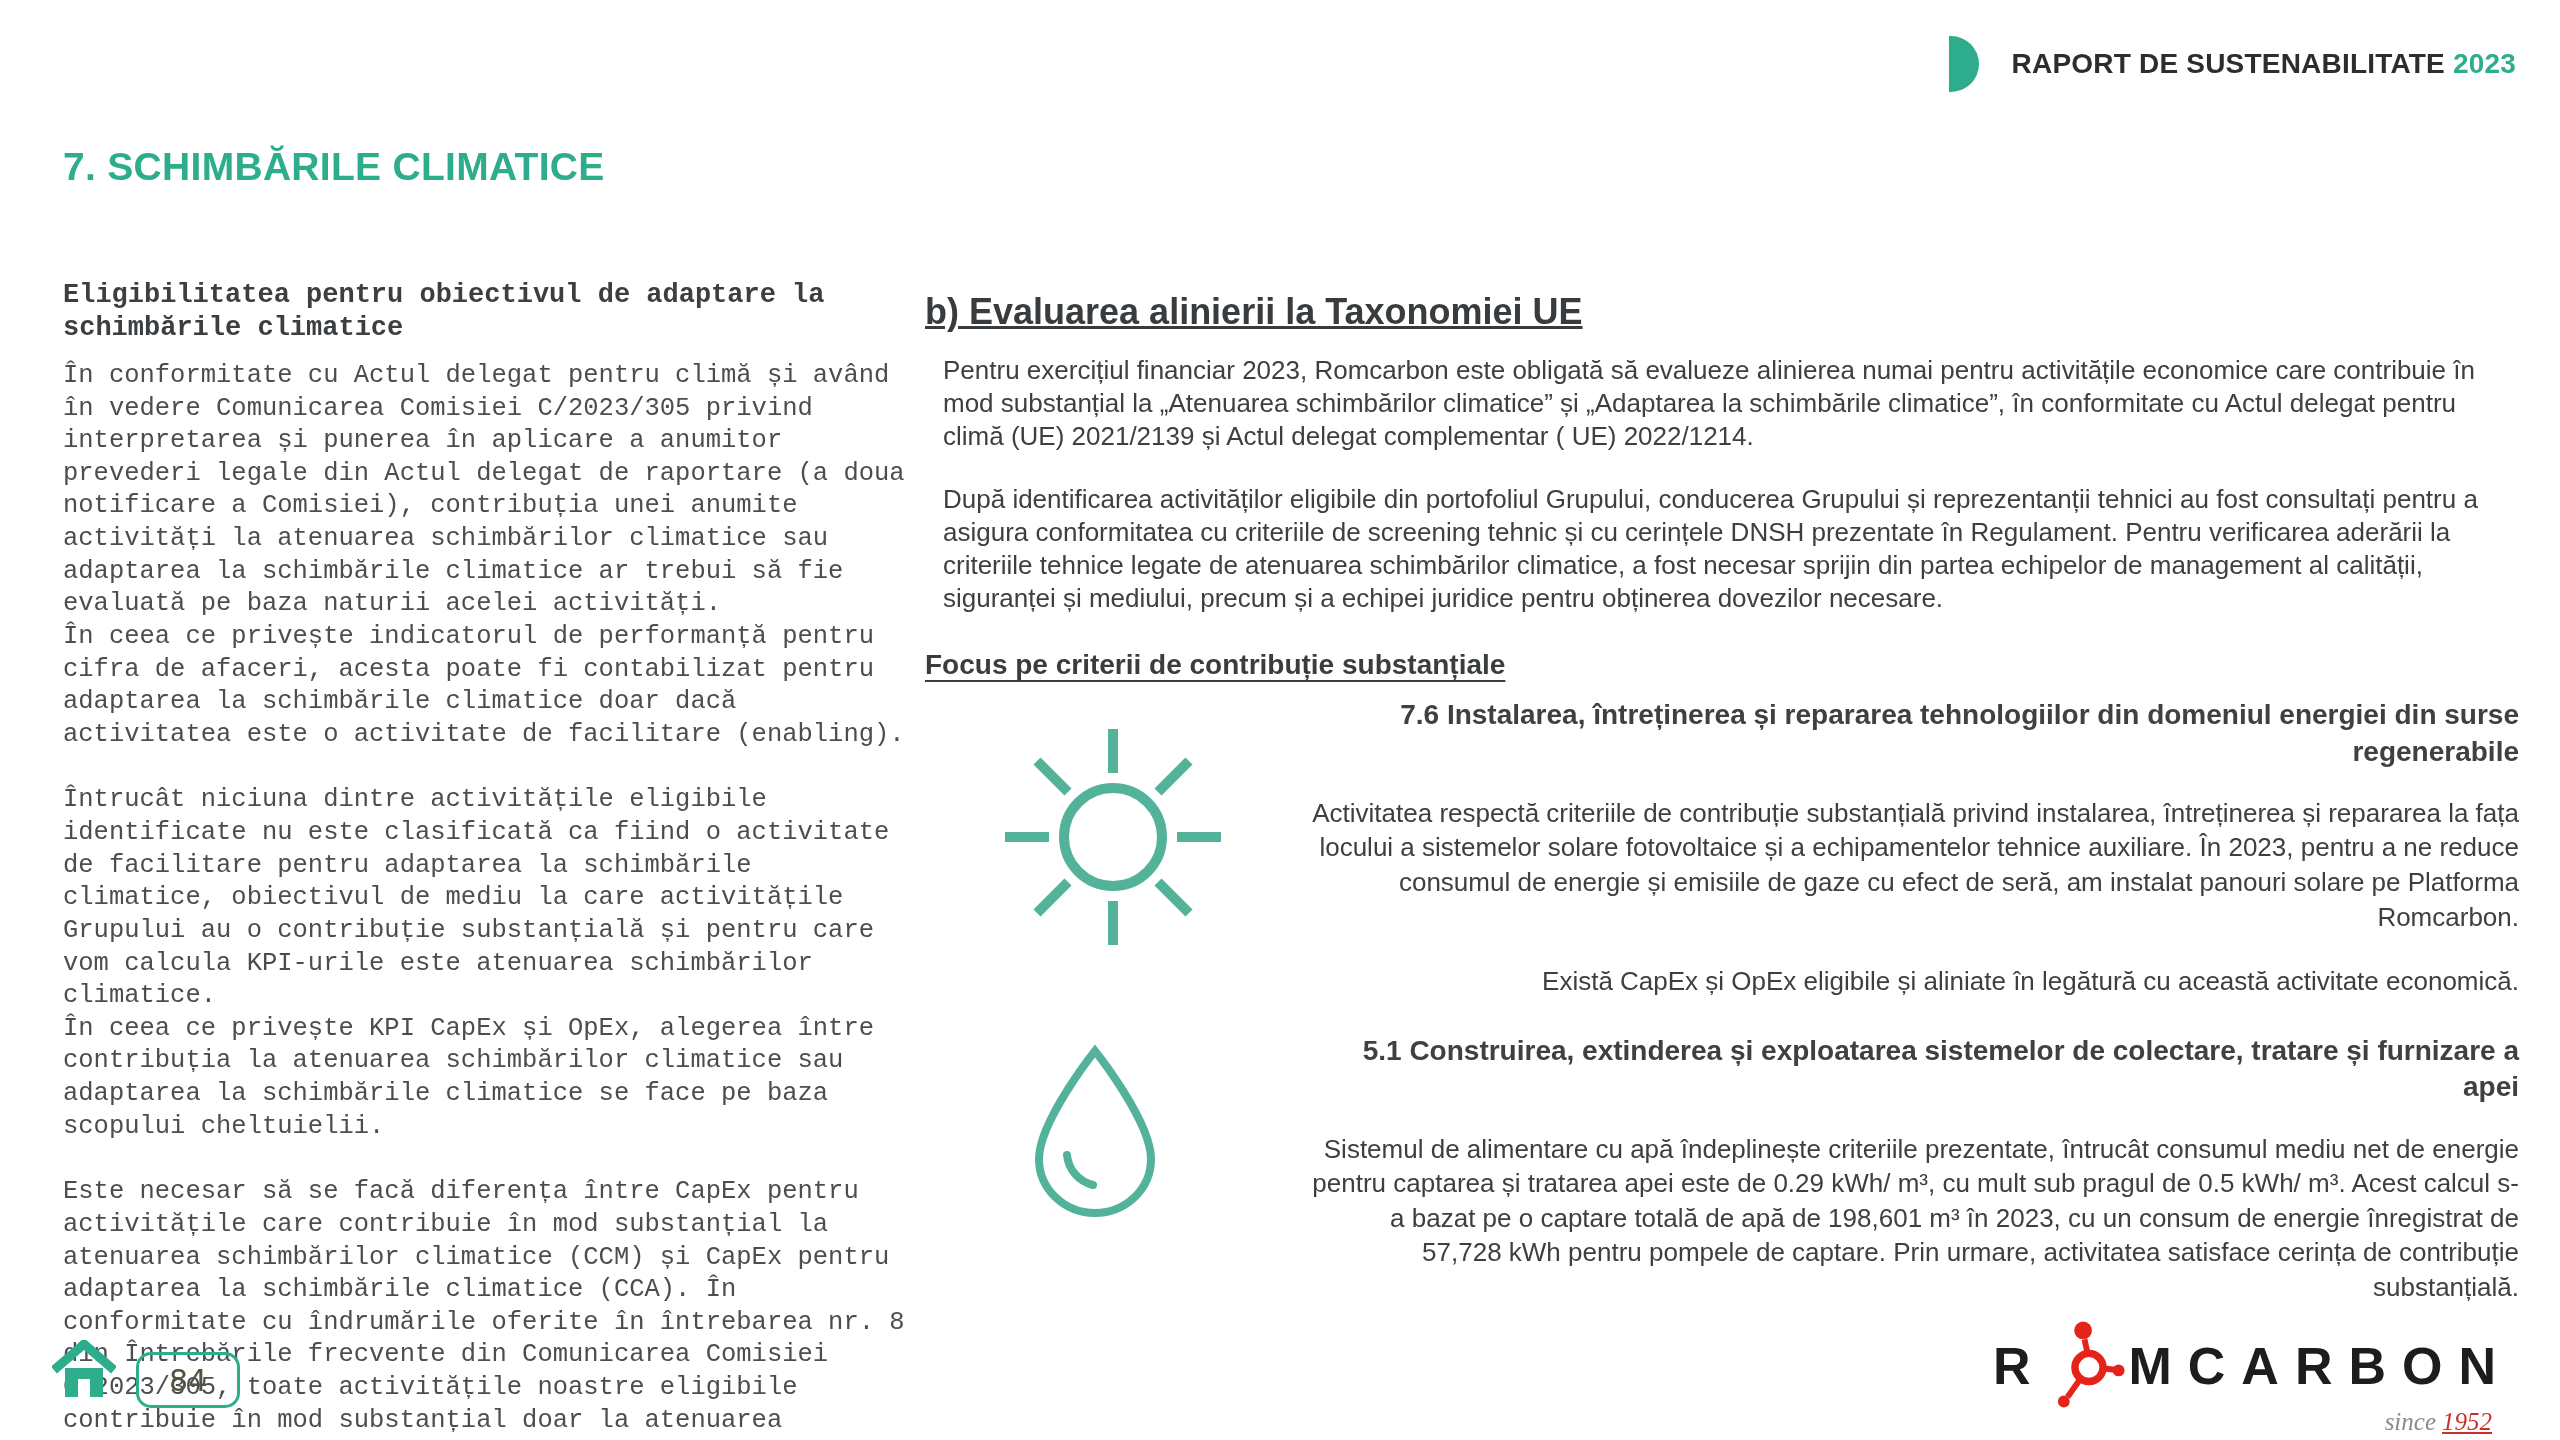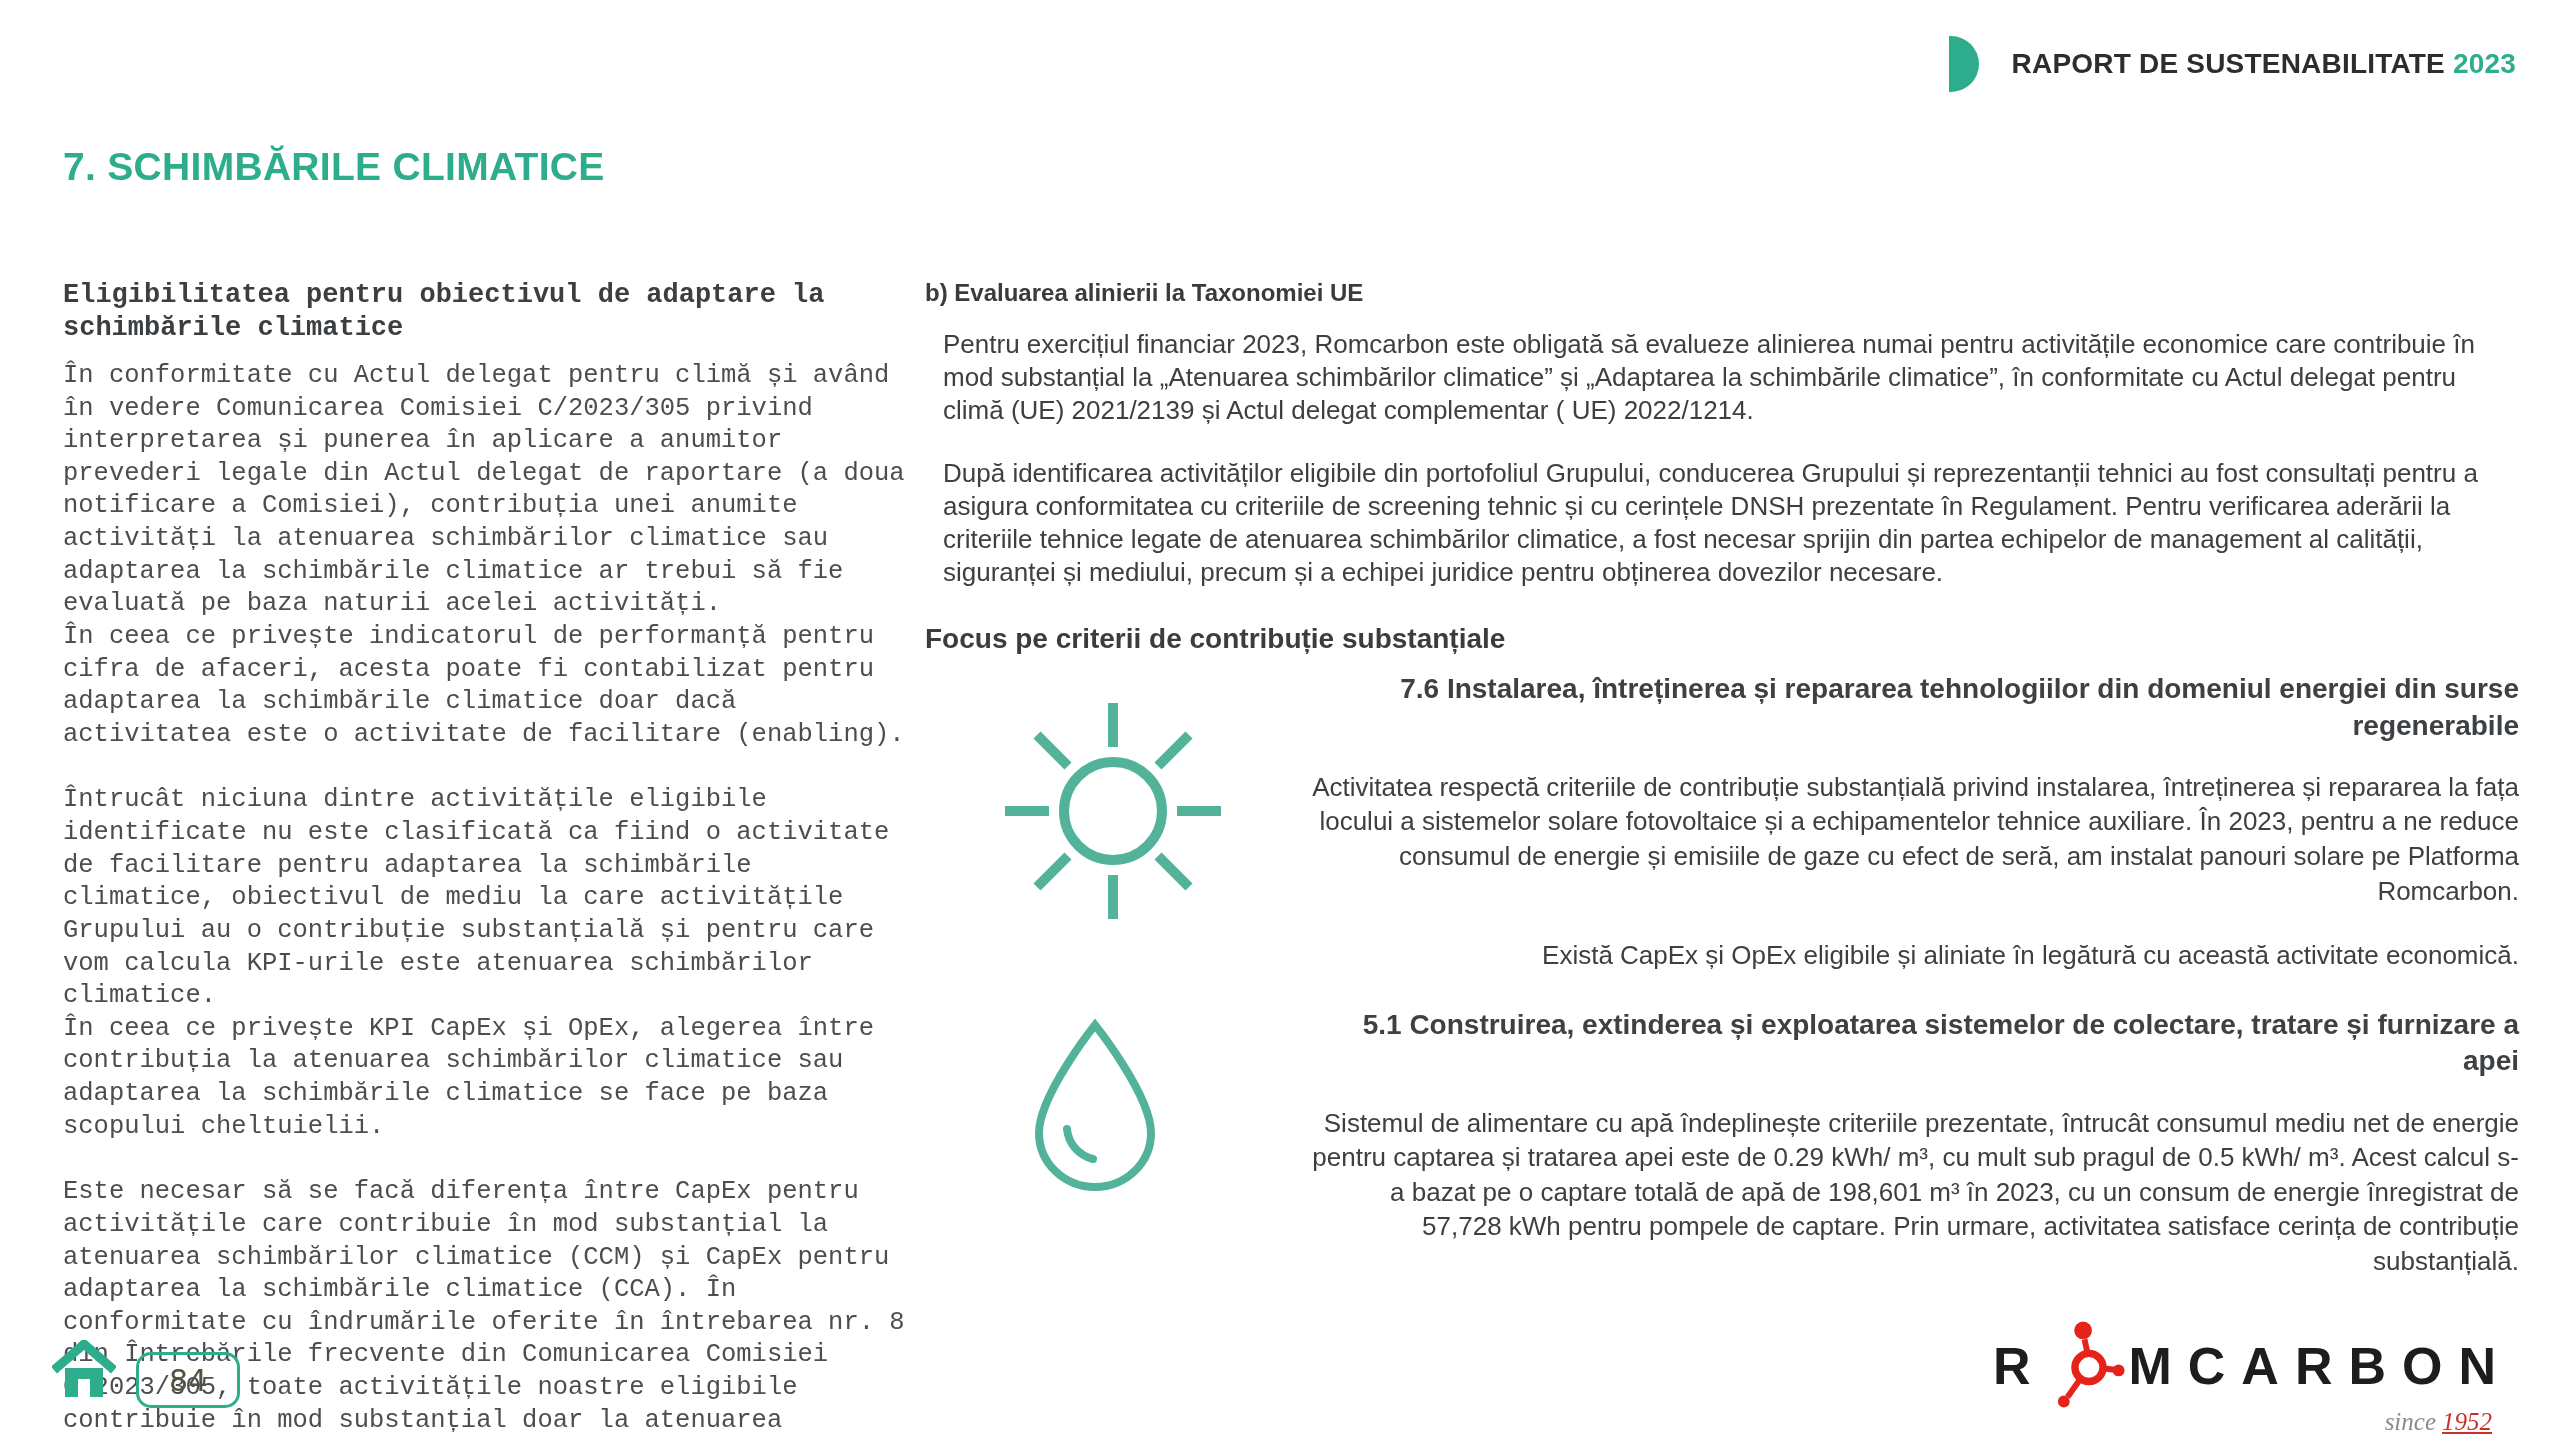--- a/index.html
+++ b/index.html
@@ -16,24 +16,24 @@
   .page-title{position:absolute;left:63px;top:145px;font-size:39px;font-weight:700;
               color:var(--teal);letter-spacing:.3px;}
 
   
   .left-col{position:absolute;left:63px;top:279px;width:852px;font-family:Liberation Mono, monospace;}
   .left-col h2{font-size:27px;font-weight:700;color:#3c3f41;margin:0 0 15px 0;line-height:1.22;}
   .left-col p{font-size:25.5px;color:#4b4e50;line-height:1.28;margin:0 0 33px 0;white-space:pre-line;}
 
   
   .right-col{position:absolute;left:925px;top:279px;width:1594px;}
-  .right-col h2{font-size:24px;font-weight:700;color:#393c3e;margin:0 0 21px 0;}
+  .right-col h2{font-size:36px;font-weight:700;color:#393c3e;margin:12px 0 21px 0;text-decoration:underline;}
   .right-col p.body{font-size:26px;color:#3d4042;line-height:1.27;margin:0 0 30px 0;
                     padding-left:18px;white-space:pre-line;}
-  .focus-heading{font-size:28px;font-weight:700;color:#3a3d3f;
+  .focus-heading{font-size:28px;font-weight:700;color:#3a3d3f;text-decoration:underline;
                  text-underline-offset:6px;margin:4px 0 10px 0;display:inline-block;}
   .focus-row{display:flex;align-items:flex-start;}
   .icon-col{width:385px;flex-shrink:0;position:relative;height:760px;}
   .sun-icon{position:absolute;left:66px;top:24px;}
   .drop-icon{position:absolute;left:92px;top:352px;}
   .sections{flex:1;min-width:0;text-align:right;}
   .sections h3{font-size:28px;font-weight:700;color:#3e4144;line-height:1.3;margin:6px 0 26px 0;}
   .sections p{font-size:26px;color:#3d4042;line-height:1.33;margin:0 0 30px 0;white-space:pre-line;}
   .sections p.spacer-after{margin-bottom:34px;}
 

